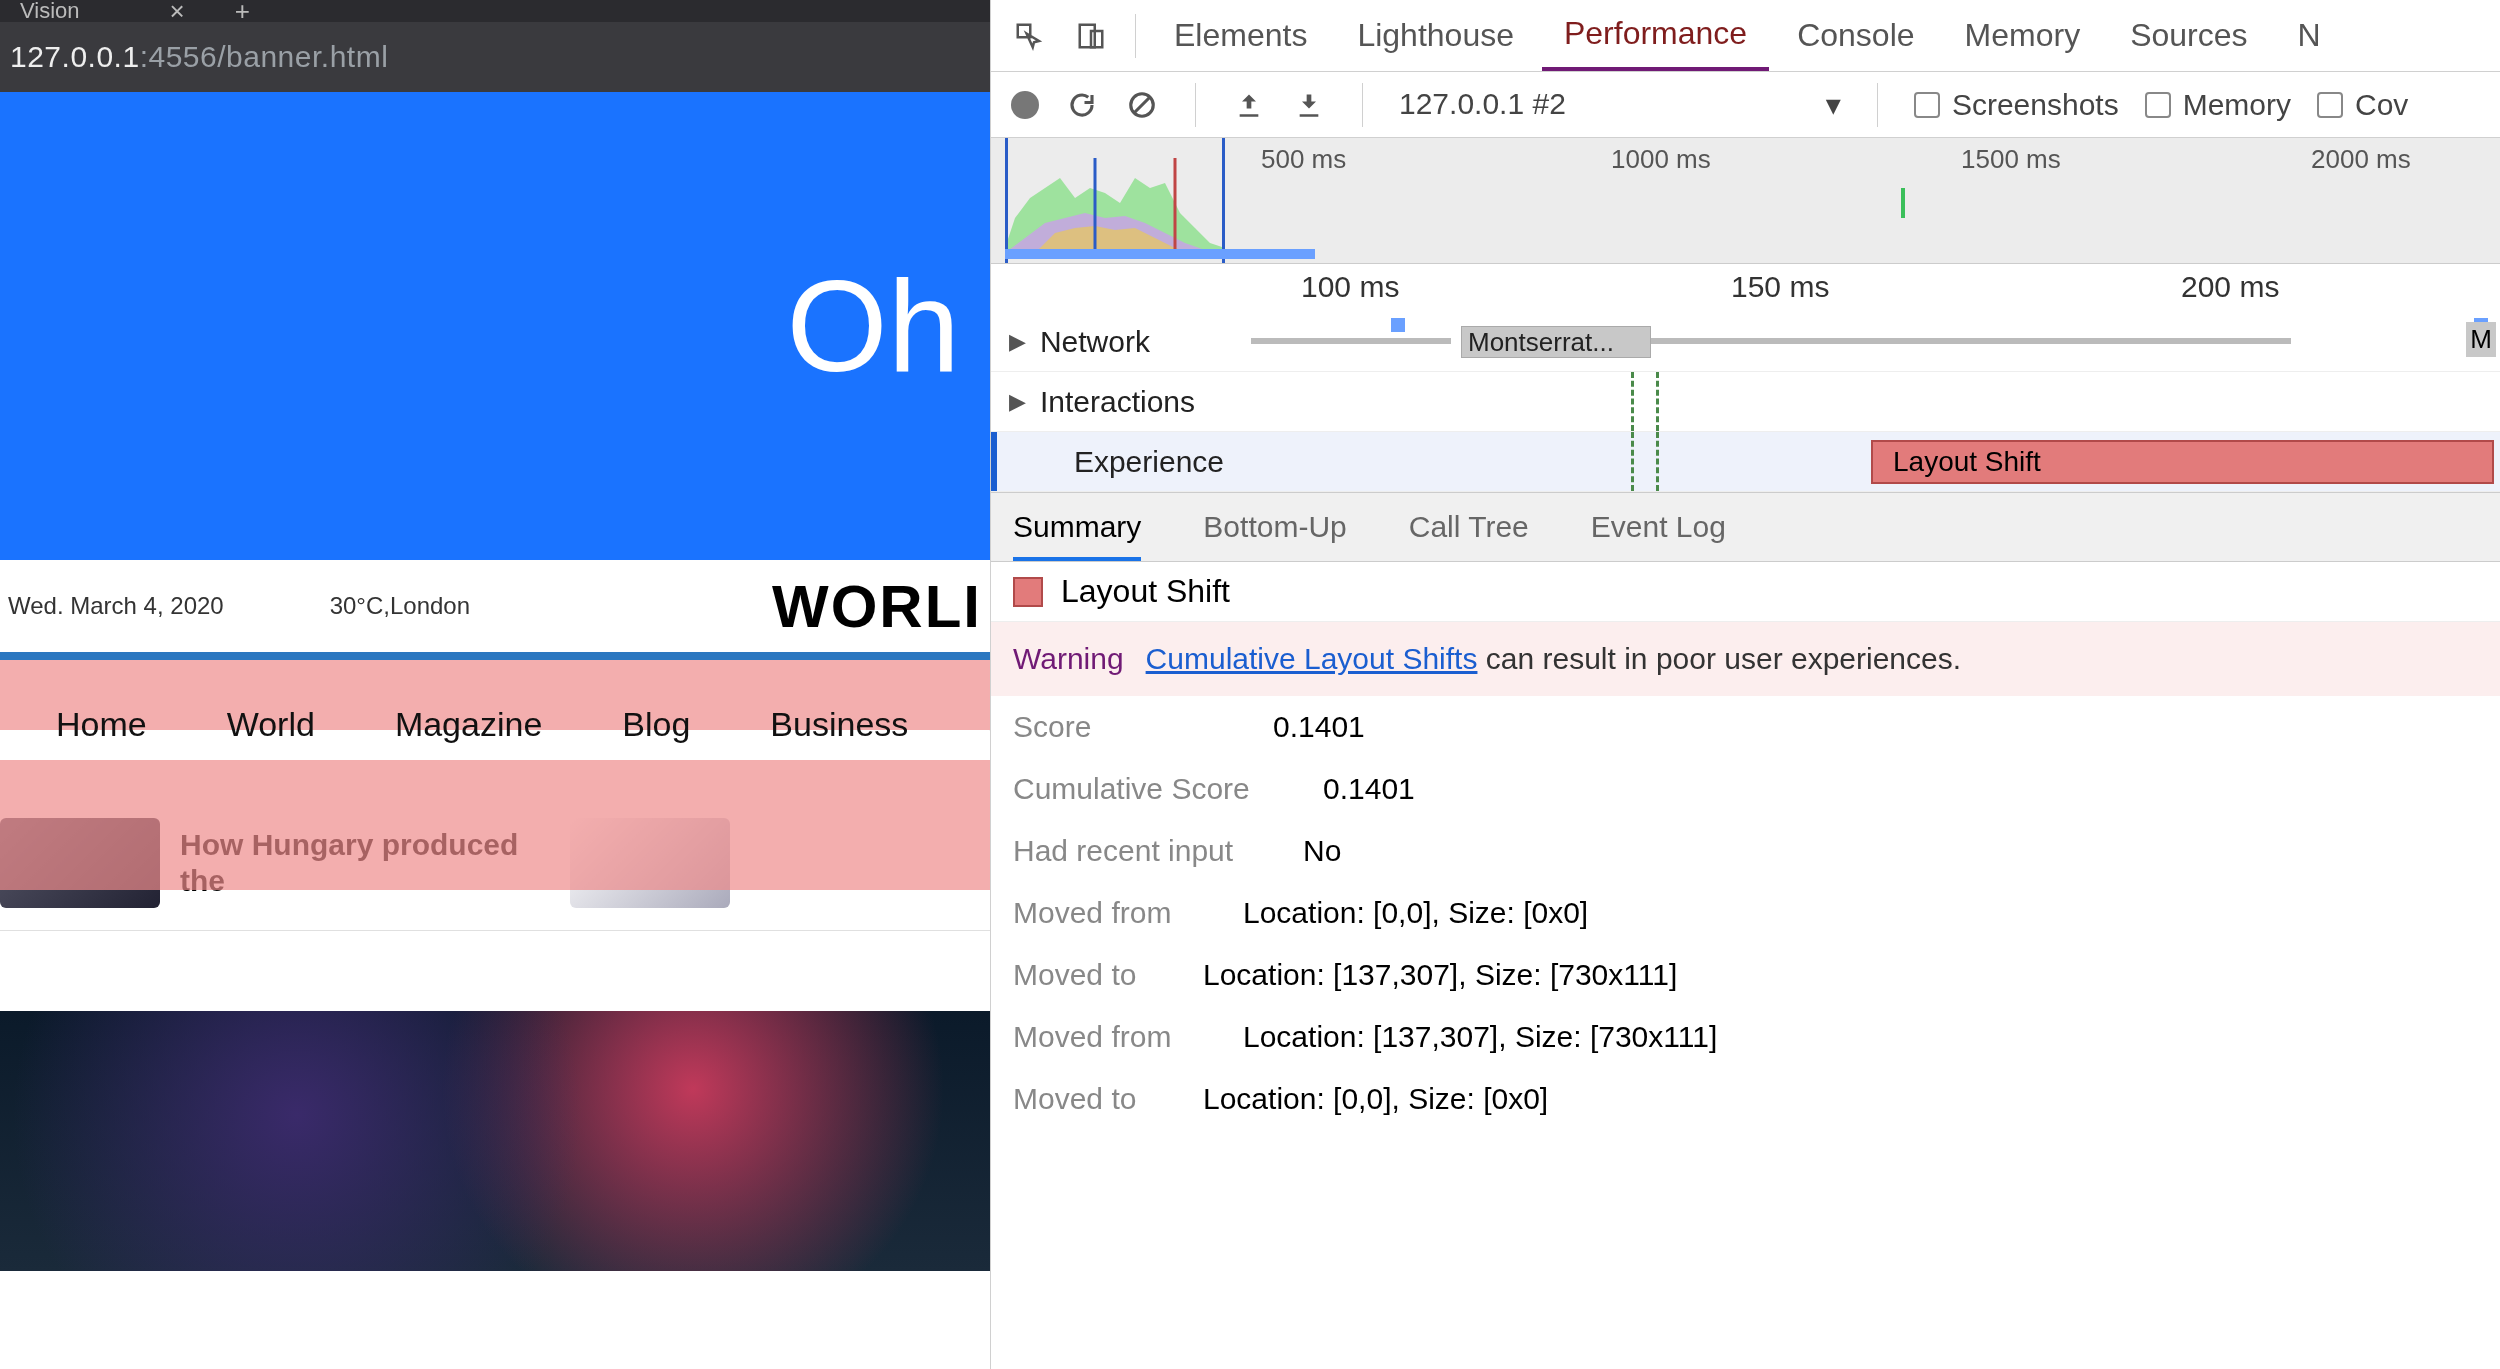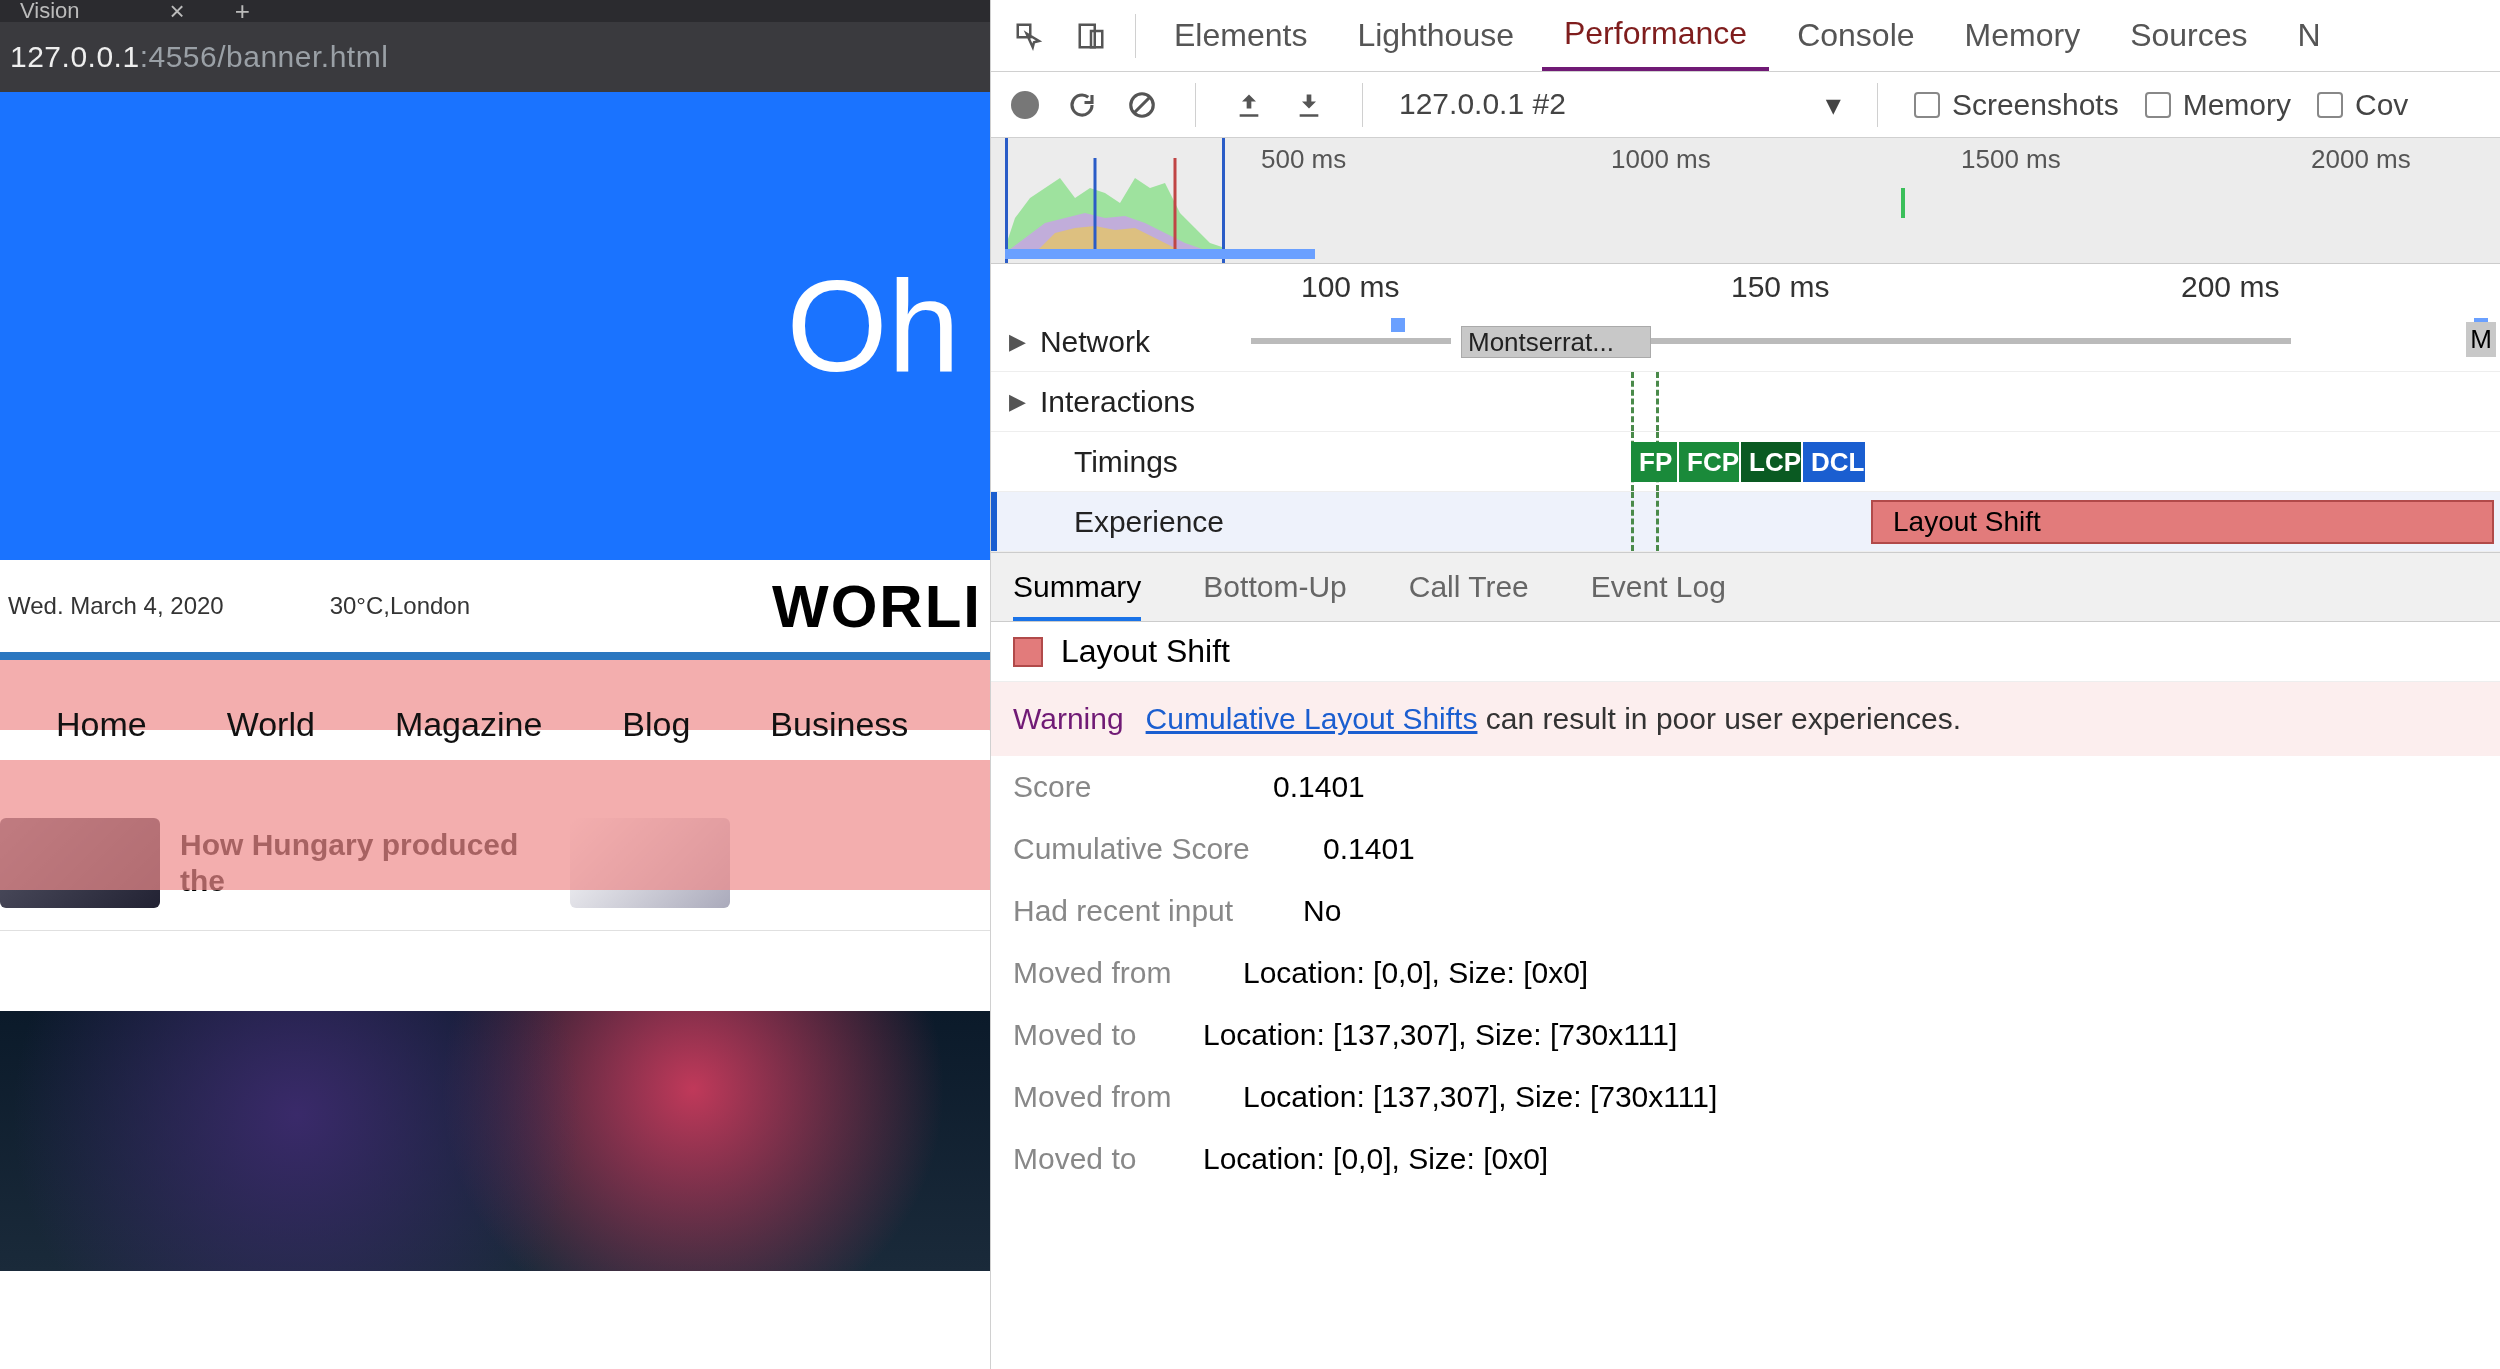--- a/index.html
+++ b/index.html
@@ -265,30 +265,20 @@
       <span style="position:absolute; right:4px; top:10px; font-size:26px; background:#c8c8c8; padding:2px 4px;">M</span>
     </div>
 
     <div class="lane">
       <span class="tri">▶</span>
       <span class="label">Interactions</span>
       <span class="vdash" style="left:640px"></span>
       <span class="vdash" style="left:665px"></span>
     </div>
 
-    <div class="lane">
-      <span class="tri" style="visibility:hidden">▶</span>
-      <span class="label" style="margin-left:34px">Timings</span>
-      <span class="vdash" style="left:640px"></span>
-      <span class="vdash" style="left:665px"></span>
-      <div class="marker timing-badge fp">FP</div>
-      <div class="marker timing-badge fcp">FCP</div>
-      <div class="marker timing-badge lcp">LCP</div>
-      <div class="marker timing-badge dcl">DCL</div>
-    </div>
 
     <div class="lane selected">
       <span class="tri" style="visibility:hidden">▶</span>
       <span class="label" style="margin-left:34px">Experience</span>
       <span class="vdash" style="left:640px"></span>
       <span class="vdash" style="left:665px"></span>
       <div class="ls-bar">Layout Shift</div>
     </div>
 
     <div class="bt-tabs">

